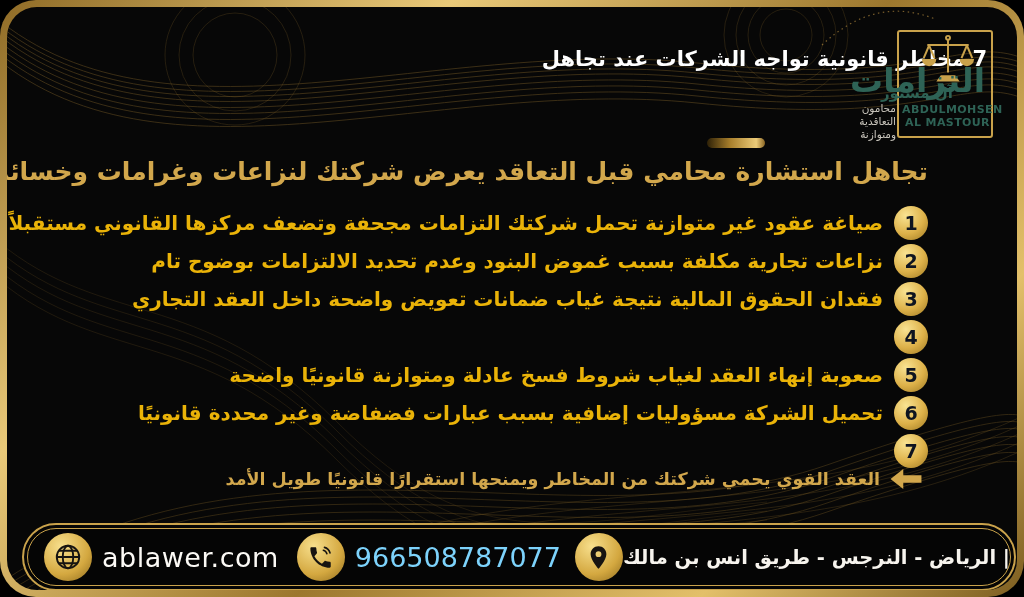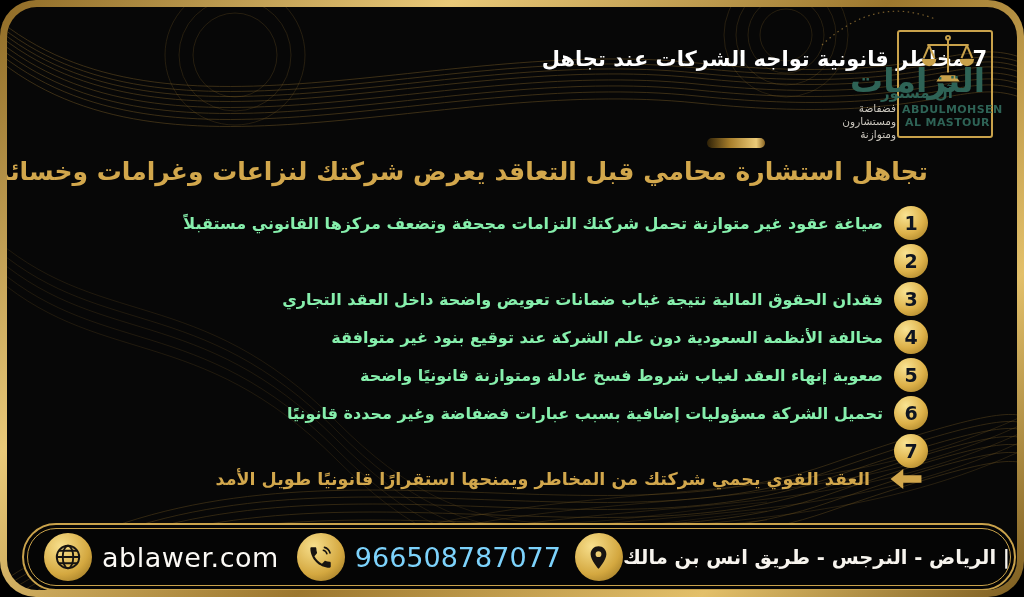--- a/index.html
+++ b/index.html
@@ -31,25 +31,25 @@
   .gold-swoosh{position:absolute;left:700px;top:131px;width:58px;height:10px;border-radius:5px;
                background:linear-gradient(90deg,#2e2107,#a87f2c 40%,#eccb78 85%,#8a6524);}
 
   
   .risks{position:absolute;top:197px;right:89px;}
   .risk-row{display:flex;flex-direction:row-reverse;align-items:center;height:38px;gap:11px;}
   .badge{width:34px;height:34px;border-radius:50%;flex:0 0 auto;
          background:radial-gradient(circle at 35% 28%,#f9e392,#ddb149 55%,#9d7822);
          color:#0e1420;font-weight:bold;font-size:19px;
          display:flex;align-items:center;justify-content:center;}
-  .risk-text{color:#86efac;font-size:16px;font-weight:bold;white-space:nowrap;}
+  .risk-text{color:#eab308;font-size:20px;font-weight:bold;white-space:nowrap;}
 
   
   .conclusion{position:absolute;top:462px;right:95px;display:flex;flex-direction:row-reverse;
-              align-items:center;gap:20px;color:#d2a74c;font-size:17.5px;font-weight:bold;white-space:nowrap;}
+              align-items:center;gap:10px;color:#d2a74c;font-size:17.5px;font-weight:bold;white-space:nowrap;}
 
   
   .bottombar{position:absolute;left:15px;top:516px;width:994px;height:68px;
              border:2px solid #c9a24b;border-radius:34px;box-sizing:border-box;background:#050505;}
   .bottombar-inner{position:absolute;inset:3px;border:1.5px solid #c9a24b;border-radius:29px;
                    background:#050505;display:flex;align-items:center;padding:18px 16px;box-sizing:border-box;}
   .icon-circle{width:48px;height:48px;border-radius:50%;flex:0 0 auto;
                background:radial-gradient(circle at 35% 28%,#f7df8c,#d4a840 60%,#8d6a1e);
                display:flex;align-items:center;justify-content:center;}
   .website{color:#fcfaf6;font-size:27px;margin:0 18px 0 10px;letter-spacing:.5px;}
@@ -138,43 +138,43 @@
           <path d="M43 27 A 8 8 0 0 0 59 27 Z" fill="#c9a24b"></path>
           <path d="M22 45 h16 l5 7 h-26 z" fill="#c9a24b"></path>
         </svg>
         <div class="calli-top">آل مستور</div>
         <div class="calli-main">التزامات</div>
         <div class="logo-en">
           <div>ABDULMOHSEN</div>
           <div>AL MASTOUR</div>
         </div>
         <div class="logo-tag" dir="rtl">
-          <div>فضفاضة</div>
-          <div>ومستشارون</div>
+          <div>محامون</div>
+          <div>التعاقدية</div>
           <div>ومتوازنة</div>
         </div>
       </div>
 
       <div class="subtitle" dir="rtl">تجاهل استشارة محامي قبل التعاقد يعرض شركتك لنزاعات وغرامات وخسائر مالية جسيمة</div>
 
       <div class="risks">
         <div class="risk-row">
           <div class="badge">1</div>
           <div class="risk-text" dir="rtl">صياغة عقود غير متوازنة تحمل شركتك التزامات مجحفة وتضعف مركزها القانوني مستقبلاً</div>
         </div>
         <div class="risk-row">
           <div class="badge">2</div>
+          <div class="risk-text" dir="rtl">نزاعات تجارية مكلفة بسبب غموض البنود وعدم تحديد الالتزامات بوضوح تام</div>
         </div>
         <div class="risk-row">
           <div class="badge">3</div>
           <div class="risk-text" dir="rtl">فقدان الحقوق المالية نتيجة غياب ضمانات تعويض واضحة داخل العقد التجاري</div>
         </div>
         <div class="risk-row">
           <div class="badge">4</div>
-          <div class="risk-text" dir="rtl">مخالفة الأنظمة السعودية دون علم الشركة عند توقيع بنود غير متوافقة</div>
         </div>
         <div class="risk-row">
           <div class="badge">5</div>
           <div class="risk-text" dir="rtl">صعوبة إنهاء العقد لغياب شروط فسخ عادلة ومتوازنة قانونيًا واضحة</div>
         </div>
         <div class="risk-row">
           <div class="badge">6</div>
           <div class="risk-text" dir="rtl">تحميل الشركة مسؤوليات إضافية بسبب عبارات فضفاضة وغير محددة قانونيًا</div>
         </div>
         <div class="risk-row">

